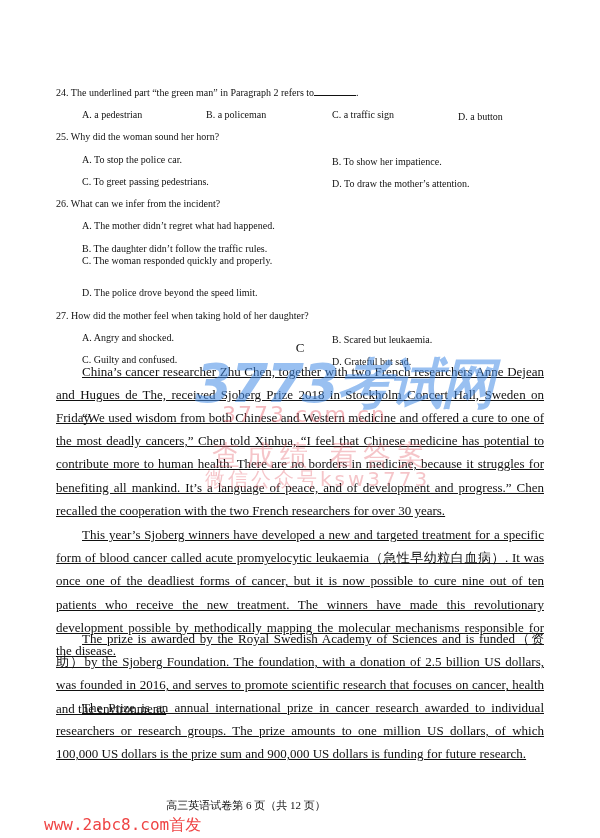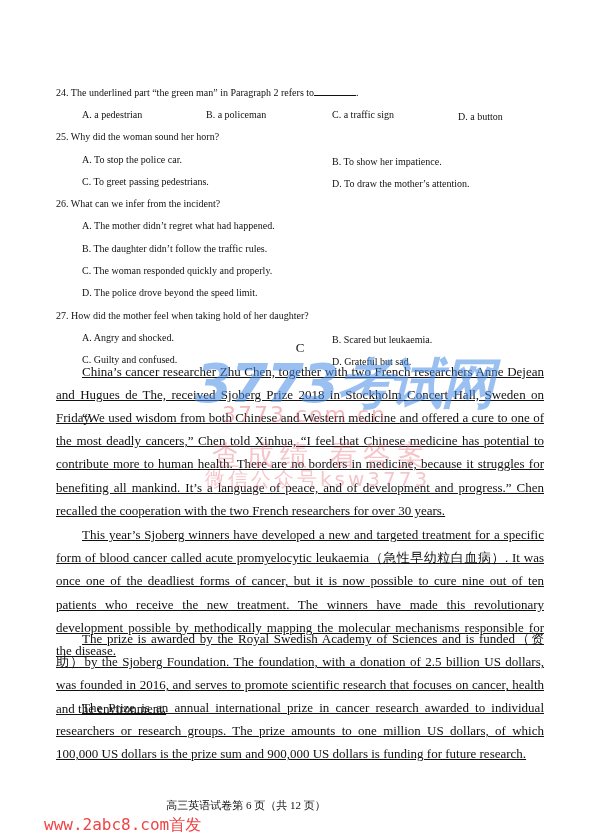--- a/index.html
+++ b/index.html
@@ -44,21 +44,21 @@
 <div class="ln col2" style="top:117px">B. To show her impatience.</div>
 <div class="ln opt" style="top:137px">C. To greet passing pedestrians.</div>
 <div class="ln col2" style="top:139px">D. To draw the mother’s attention.</div>
 
 <div class="ln q" style="top:159px">
   <span>26.</span>
   <span>What can we infer from the incident?</span>
 </div>
 <div class="ln opt" style="top:181px">A. The mother didn’t regret what had happened.</div>
 <div class="ln opt" style="top:204px">B. The daughter didn’t follow the traffic rules.</div>
-<div class="ln opt" style="top:226px">C. The woman responded quickly and properly.</div>
+<div class="ln opt" style="top:216px">C. The woman responded quickly and properly.</div>
 <div class="ln opt" style="top:248px">D. The police drove beyond the speed limit.</div>
 
 <div class="ln q" style="top:271px">
   <span>27.</span>
   <span>How did the mother feel when taking hold of her daughter?</span>
 </div>
 <div class="ln opt" style="top:293px">A. Angry and shocked.</div>
 <div class="ln col2" style="top:295px">B. Scared but leukaemia.</div>
 <div class="ln opt" style="top:315px">C. Guilty and confused.</div>
 <div class="ln col2" style="top:317px">D. Grateful but sad.</div>

